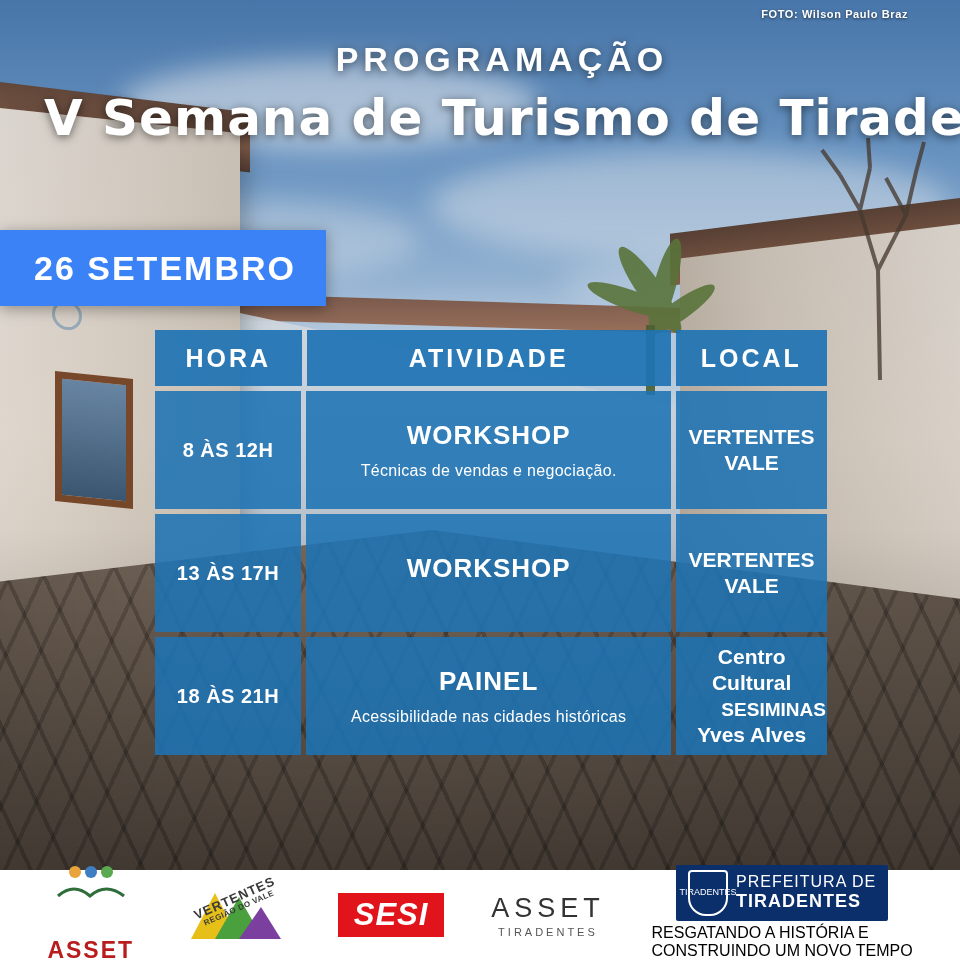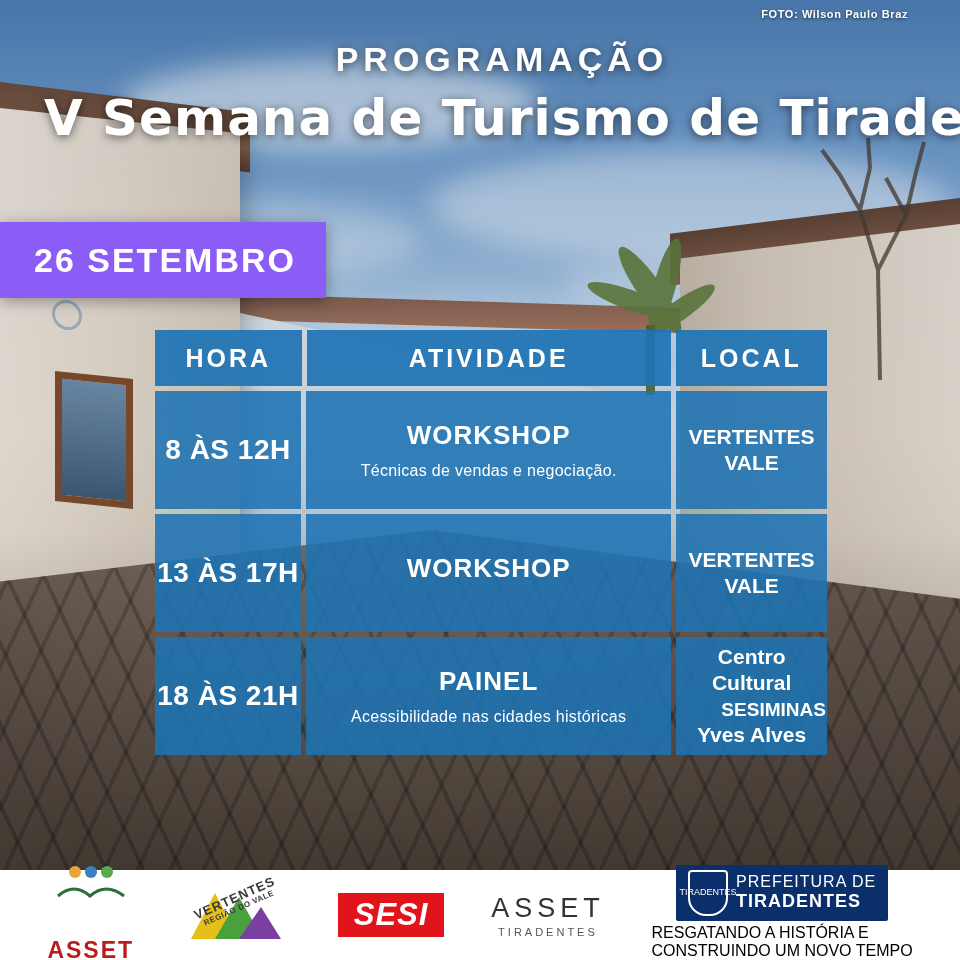--- a/index.html
+++ b/index.html
@@ -145,23 +145,23 @@
     font-family: "Liberation Sans", sans-serif;
   }
   .main-title {
     margin-top: 10px;
     font-size: 50px; font-weight: bold; letter-spacing: 1px;
     font-family: "DejaVu Sans", sans-serif;
     white-space: nowrap;
   }
 
   .date-badge {
-    position: absolute; left: 0; top: 222px;
+    position: absolute; left: 0; top: 230px;
     width: 326px; height: 76px;
-    background: #8b5cf6;
+    background: #3b82f6;
     display: flex; align-items: center; padding-left: 34px;
     box-shadow: 0 3px 14px rgba(0,0,0,.35);
   }
   .date-badge span {
     color: #fff; font-size: 34px; font-weight: bold; letter-spacing: 2px;
   }
 
   
   .table {
     position: absolute; left: 155px; top: 330px;
@@ -177,21 +177,21 @@
   }
   .thead .cell {
     height: 56px;
     background: rgba(30,115,180,.92);
     font-size: 25px; letter-spacing: 3px; font-weight: bold;
   }
   .c-hora   { width: 155px; }
   .c-ativ   { width: 385px; }
   .c-local  { width: 160px; }
 
-  .brow .c-hora   { height: 118px; font-size: 28px; font-weight: bold; letter-spacing: .5px; }
+  .brow .c-hora   { height: 118px; font-size: 20px; font-weight: bold; letter-spacing: .5px; }
   .brow .c-ativ   { height: 118px; padding: 8px 22px; }
   .brow .c-local  { height: 118px; font-size: 21px; font-weight: bold; line-height: 1.25; }
 
   .act-title { font-size: 26px; font-weight: bold; letter-spacing: 1px; margin-bottom: 10px; }
   .act-desc  { font-size: 16px; line-height: 1.25; letter-spacing: .3px; }
 
   .local-small { font-size: 15px; font-weight: normal; line-height: 1.35; }
   .local-small b { font-size: 19px; font-weight: bold; margin-left: 44px; }
 
   

